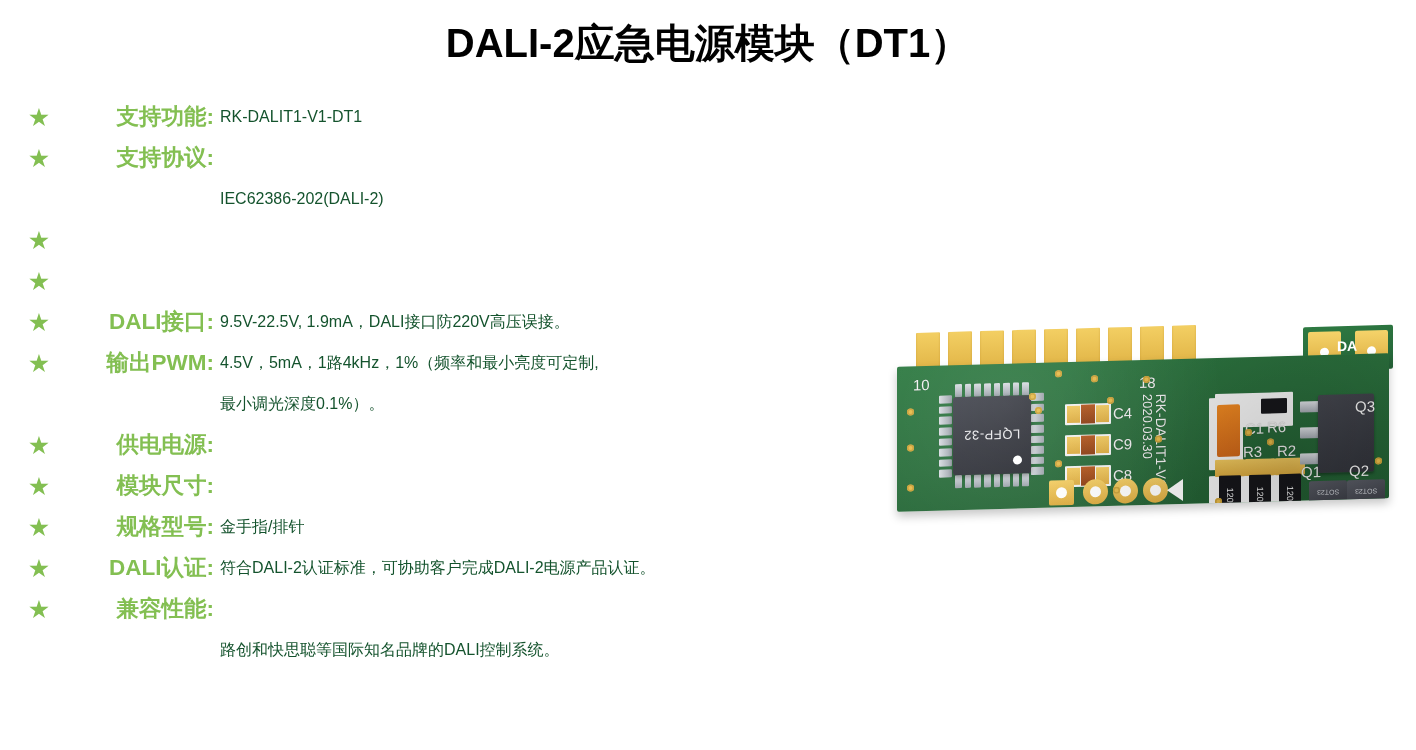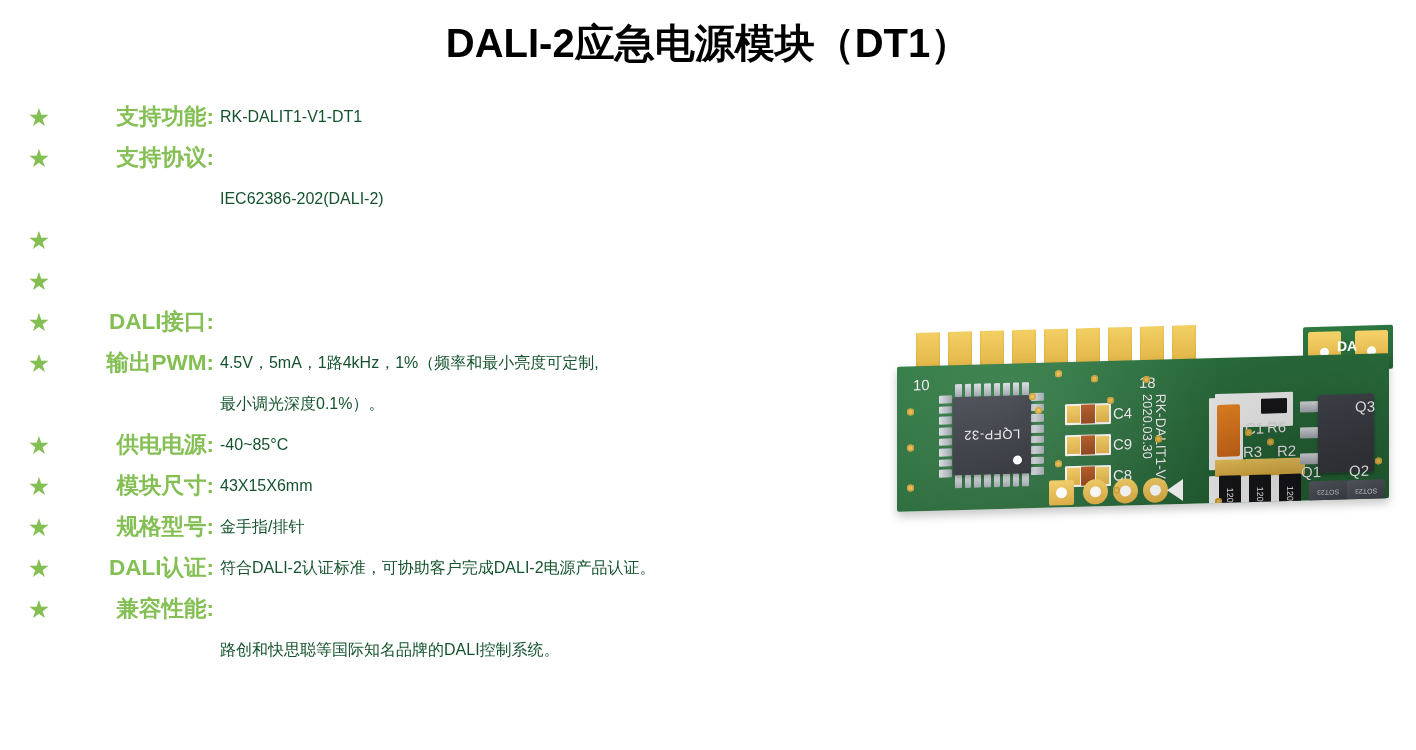--- a/index.html
+++ b/index.html
@@ -421,43 +421,42 @@
       <div class="star">★</div>
     </div>
 
     <div class="spec-row">
       <div class="star">★</div>
     </div>
 
     <div class="spec-row">
       <div class="star">★</div>
       <div class="label">DALI接口:</div>
+      <div class="value">9.5V-22.5V, 1.9mA，DALI接口防220V高压误接。</div>
     </div>
 
     <div class="spec-row">
       <div class="star">★</div>
       <div class="label">输出PWM:</div>
       <div class="value">4.5V，5mA，1路4kHz，1%（频率和最小亮度可定制,</div>
     </div>
     <div class="subline">
       <div class="star"></div>
       <div class="label"></div>
       <div class="value">最小调光深度0.1%）。</div>
     </div>
 
     <div class="spec-row">
       <div class="star">★</div>
       <div class="label">供电电源:</div>
-      <div class="value">-40~85°C</div>
     </div>
 
     <div class="spec-row">
       <div class="star">★</div>
       <div class="label">模块尺寸:</div>
-      <div class="value">43X15X6mm</div>
     </div>
 
     <div class="spec-row">
       <div class="star">★</div>
       <div class="label">规格型号:</div>
       <div class="value">金手指/排针</div>
     </div>
 
     <div class="spec-row">
       <div class="star">★</div>

